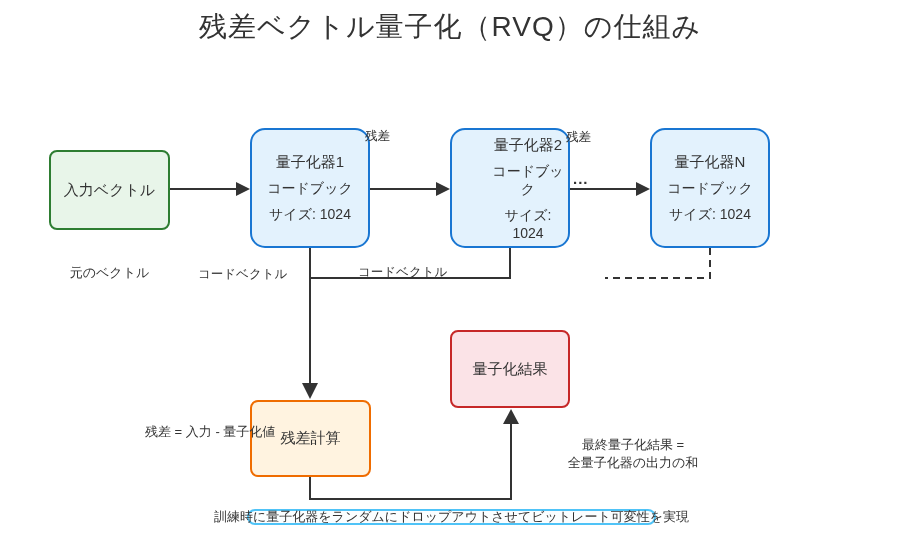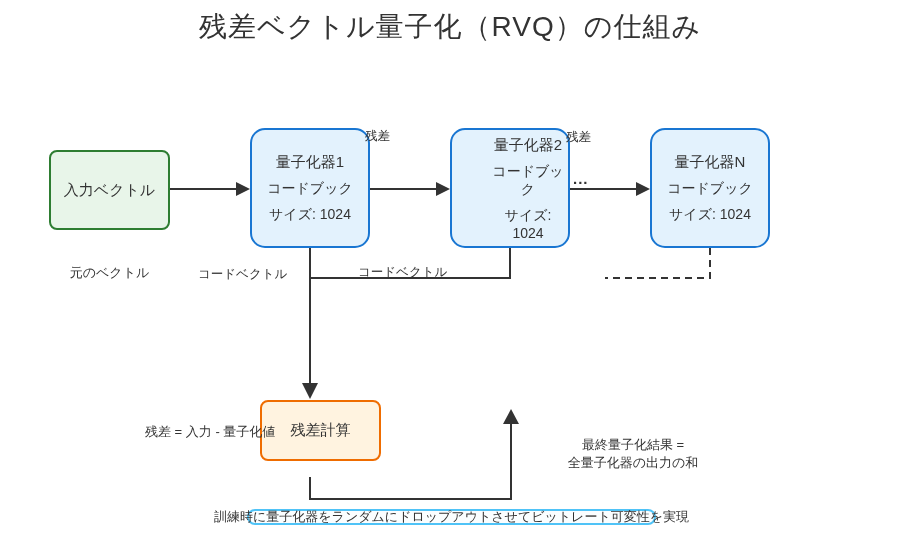--- a/index.html
+++ b/index.html
@@ -27,21 +27,21 @@
     flex-direction:column;align-items:center;justify-content:center;text-align:center;}
   .node .node-title{font-size:15px;}
   .node .node-sub{font-size:14px;margin-top:8px;}
 
   .node-input{left:49px;top:150px;width:121px;height:80px;
     background:var(--green-fill);border-color:var(--green-border);}
   .node-q{width:120px;height:120px;background:var(--blue-fill);border-color:var(--blue-border);border-radius:15px;}
   .node-q1{left:250px;top:128px;}
   .node-q2{left:450px;top:128px;padding-left:36px;}
   .node-qn{left:650px;top:128px;}
-  .node-residual{left:260px;top:400px;width:121px;height:61px;
+  .node-residual{left:250px;top:400px;width:121px;height:77px;
     background:var(--orange-fill);border-color:var(--orange-border);text-align:right;}
   .node-result{left:450px;top:330px;width:120px;height:78px;
     background:var(--red-fill);border-color:var(--red-border);}
 
   .note-box{left:247px;top:509px;width:409px;height:16px;border-radius:10px;
     background:var(--note-fill);border-color:var(--note-border);
     flex-direction:row;overflow:visible;}
   .note-box .note-text{font-size:13px;white-space:nowrap;}
 
   .float-label{position:absolute;font-size:12.5px;color:var(--text-color);white-space:nowrap;}
@@ -103,20 +103,23 @@
   <div class="node node-q node-qn">
     <div class="node-title">量子化器N</div>
     <div class="node-sub">コードブック</div>
     <div class="node-sub">サイズ: 1024</div>
   </div>
 
   <div class="node node-residual">
     <div class="node-title">残差計算</div>
   </div>
 
+  <div class="node node-result">
+    <div class="node-title">量子化結果</div>
+  </div>
 
   <div class="node note-box">
     <div class="note-text">訓練時に量子化器をランダムにドロップアウトさせてビットレート可変性を実現</div>
   </div>
 
   <div class="float-label lbl-residual-1">残差</div>
   <div class="float-label lbl-residual-2">残差</div>
   <div class="float-label lbl-ellipsis">...</div>
   <div class="float-label lbl-codevec-1">コードベクトル</div>
   <div class="float-label lbl-codevec-2">コードベクトル</div>

